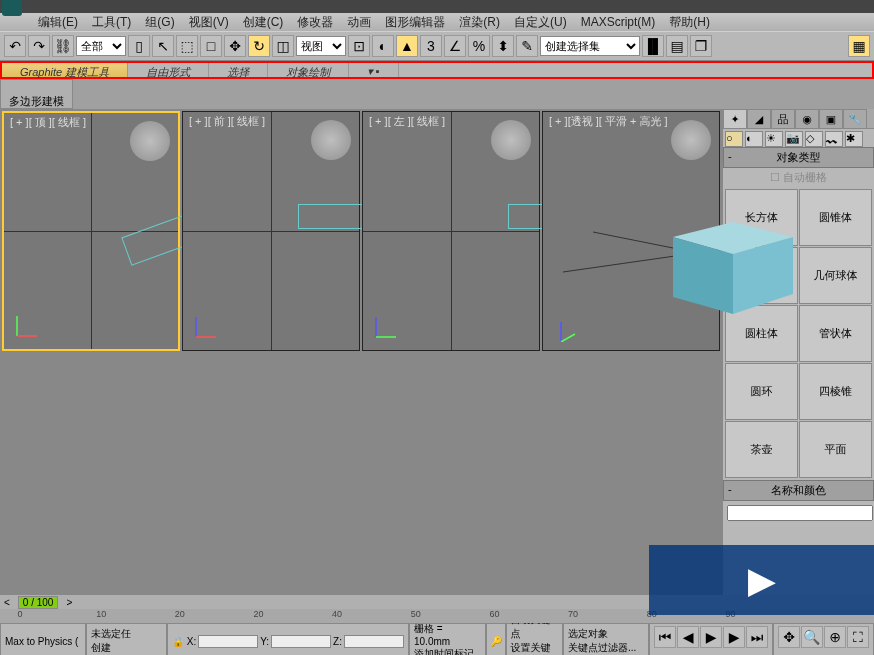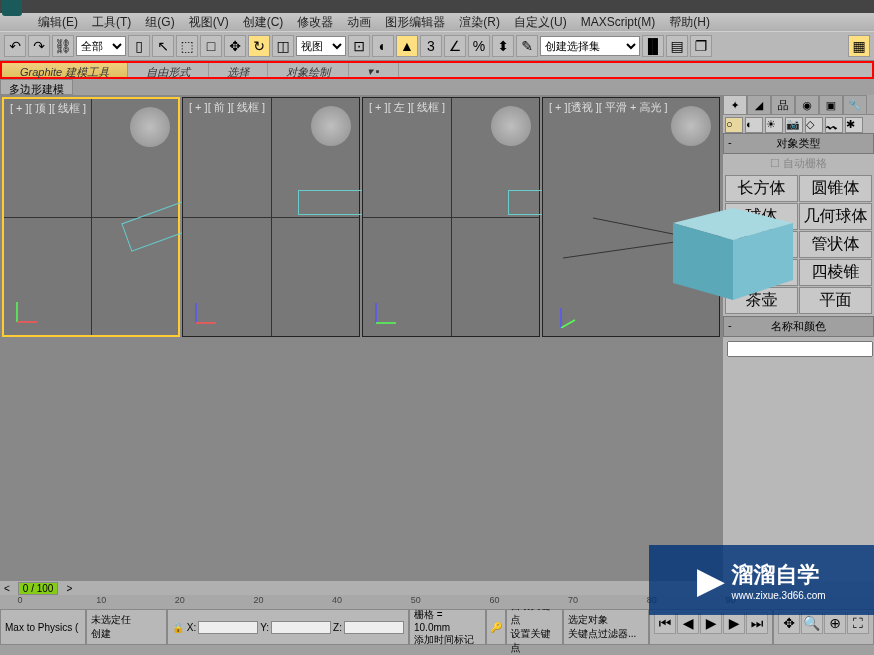--- a/index.html
+++ b/index.html
@@ -8,21 +8,21 @@
 .app-icon { width: 20px; height: 20px; background: #1a5a5a; border-radius: 3px; margin-right: 4px; position: absolute; top: -4px; left: 2px; z-index: 10; }
 .menu-bar { background: linear-gradient(#c8c8c8,#b0b0b0); height: 18px; display: flex; align-items: center; padding-left: 32px; gap: 2px; font-size: 12px; color: #222; }
 .menu-bar span { padding: 2px 6px; cursor: default; }
 .toolbar { background: #b8b8b8; height: 30px; display: flex; align-items: center; padding: 0 4px; gap: 2px; border-top: 1px solid #d0d0d0; border-bottom: 1px solid #888; }
 .tb-btn { width: 22px; height: 22px; background: #c0c0c0; border: 1px solid #999; display: flex; align-items: center; justify-content: center; font-size: 14px; }
 .tb-btn.active { background: #ffe080; }
 .tb-select { height: 20px; font-size: 11px; background: #fff; border: 1px solid #888; }
 .ribbon-row { background: #b8b8b8; height: 18px; display: flex; border: 2px solid red; font-style: italic; }
 .ribbon-tab { padding: 2px 18px; border-right: 1px solid #999; font-size: 11px; color: #333; }
 .ribbon-tab.first { background: linear-gradient(#f0d080,#e0c060); }
-.sub-tab { background: #b0b0b0; height: 16px; padding: 2px 8px; font-size: 11px; display: inline-block; border: 1px solid #888; }
+.sub-tab { background: #b0b0b0; height: 16px; padding: 14px 8px; font-size: 11px; display: inline-block; border: 1px solid #888; }
 .main-area { display: flex; height: 486px; }
 .viewports { flex: 1; display: grid; grid-template-columns: 1fr 1fr 1fr 1fr; grid-template-rows: 1fr 1fr; gap: 2px; padding: 2px; background: #888; }
 .vp { background: #787878; position: relative; border: 1px solid #222; }
 .vp.active { border: 2px solid #ffcc33; }
 .vp-label { position: absolute; top: 2px; left: 6px; color: #ddd; font-size: 11px; }
 .vp-grid { position: absolute; inset: 0; }
 .vp-grid::before, .vp-grid::after { content:''; position: absolute; background: #333; }
 .vp-grid::before { left:0; right:0; top:50%; height:1px; }
 .vp-grid::after { top:0; bottom:0; left:50%; width:1px; }
 .vp-axis { position: absolute; bottom: 8px; left: 8px; width: 30px; height: 30px; }
@@ -31,21 +31,21 @@
 .right-panel { width: 152px; background: #b8b8b8; border-left: 1px solid #888; display: flex; flex-direction: column; }
 .panel-tabs { display: flex; height: 20px; background: #a8a8a8; border-bottom: 1px solid #888; }
 .panel-tab { width: 24px; height: 20px; border: 1px solid #888; display: flex; align-items: center; justify-content: center; }
 .panel-tab.sel { background: #c8c8c8; }
 .sub-icons { display: flex; height: 18px; gap: 2px; padding: 2px; }
 .sub-icons div { width: 18px; height: 16px; background: #d0d0d0; border: 1px solid #888; }
 .panel-select { width: 95%; margin: 2px auto; display: block; font-size: 11px; }
 .rollout-head { background: #a0a0a0; border: 1px solid #777; padding: 2px; text-align: center; font-size: 11px; position: relative; }
 .rollout-head .minus { position: absolute; left: 4px; }
 .btn-grid { display: grid; grid-template-columns: 1fr 1fr; gap: 1px; padding: 2px; }
-.btn-grid button { font-size: 16px; padding: 2px 0; background: #c8c8c8; border: 1px solid #888; }
+.btn-grid button { font-size: 11px; padding: 20px 0; background: #c8c8c8; border: 1px solid #888; }
 .autogrid { text-align: center; padding: 2px; color: #888; font-size: 11px; }
 .color-row { display: flex; padding: 4px; gap: 4px; }
 .color-row input { flex: 1; font-size: 11px; }
 .timeline { height: 14px; background: #b0b0b0; display: flex; align-items: center; font-size: 10px; }
 .time-slider { background: #84cc16; padding: 0 4px; border: 1px solid #888; margin: 0 4px; }
 .time-ruler { height: 14px; background: #a8a8a8; position: relative; font-size: 9px; }
 .tick { position: absolute; top: 0; color: #444; }
 .status-bar { height: 36px; background: #b8b8b8; display: flex; font-size: 10px; }
 .sb-cell { border: 1px solid #888; padding: 2px 4px; display: flex; flex-direction: column; justify-content: center; }
 .sb-input { width: 60px; font-size: 10px; background: #eee; border: 1px solid #888; }
@@ -257,18 +257,14 @@
     <div class="tb-btn">✥</div>
     <div class="tb-btn">🔍</div>
     <div class="tb-btn">⊕</div>
     <div class="tb-btn">⛶</div>
   </div>
 </div>
 
 <div class="watermark">
   <div style="display:flex;align-items:center;gap:8px">
     <span style="font-size:34px">▶</span>
-    <div>
-      <div>溜溜自学</div>
-      <div class="sub">www.zixue.3d66.com</div>
-    </div>
   </div>
 </div>
 
 </body></html>

